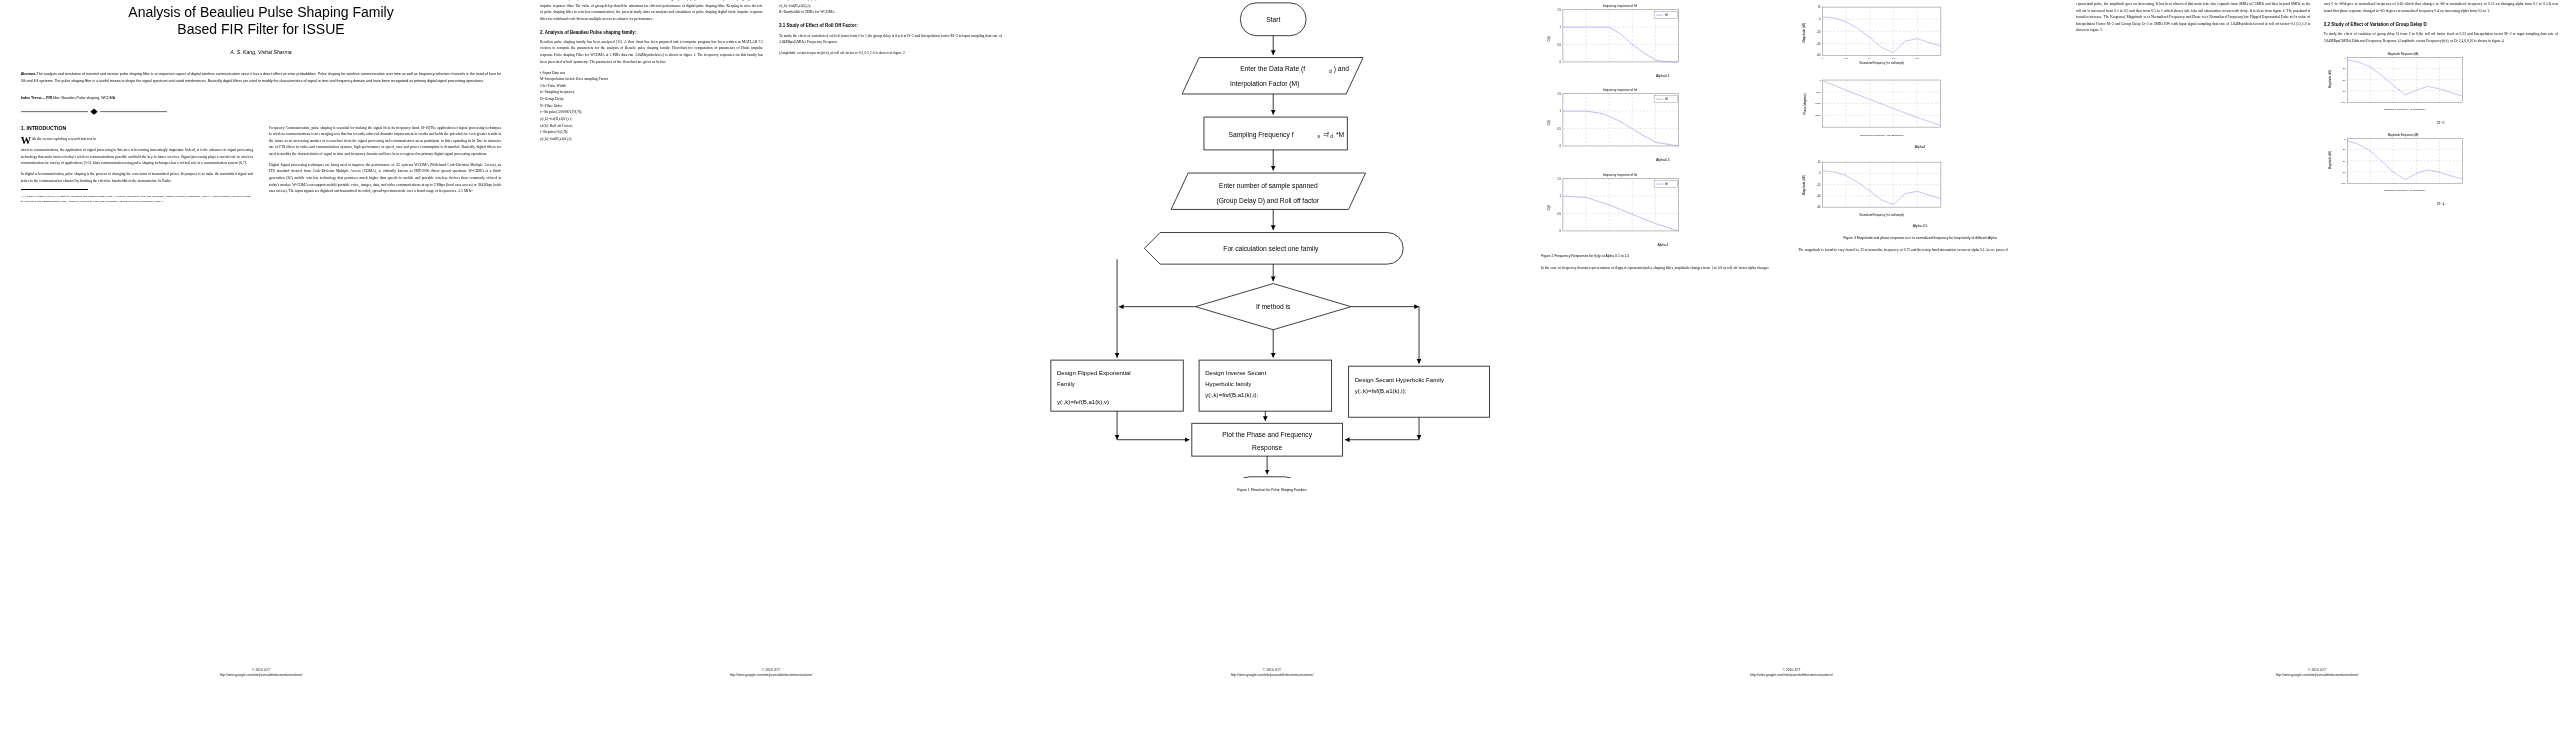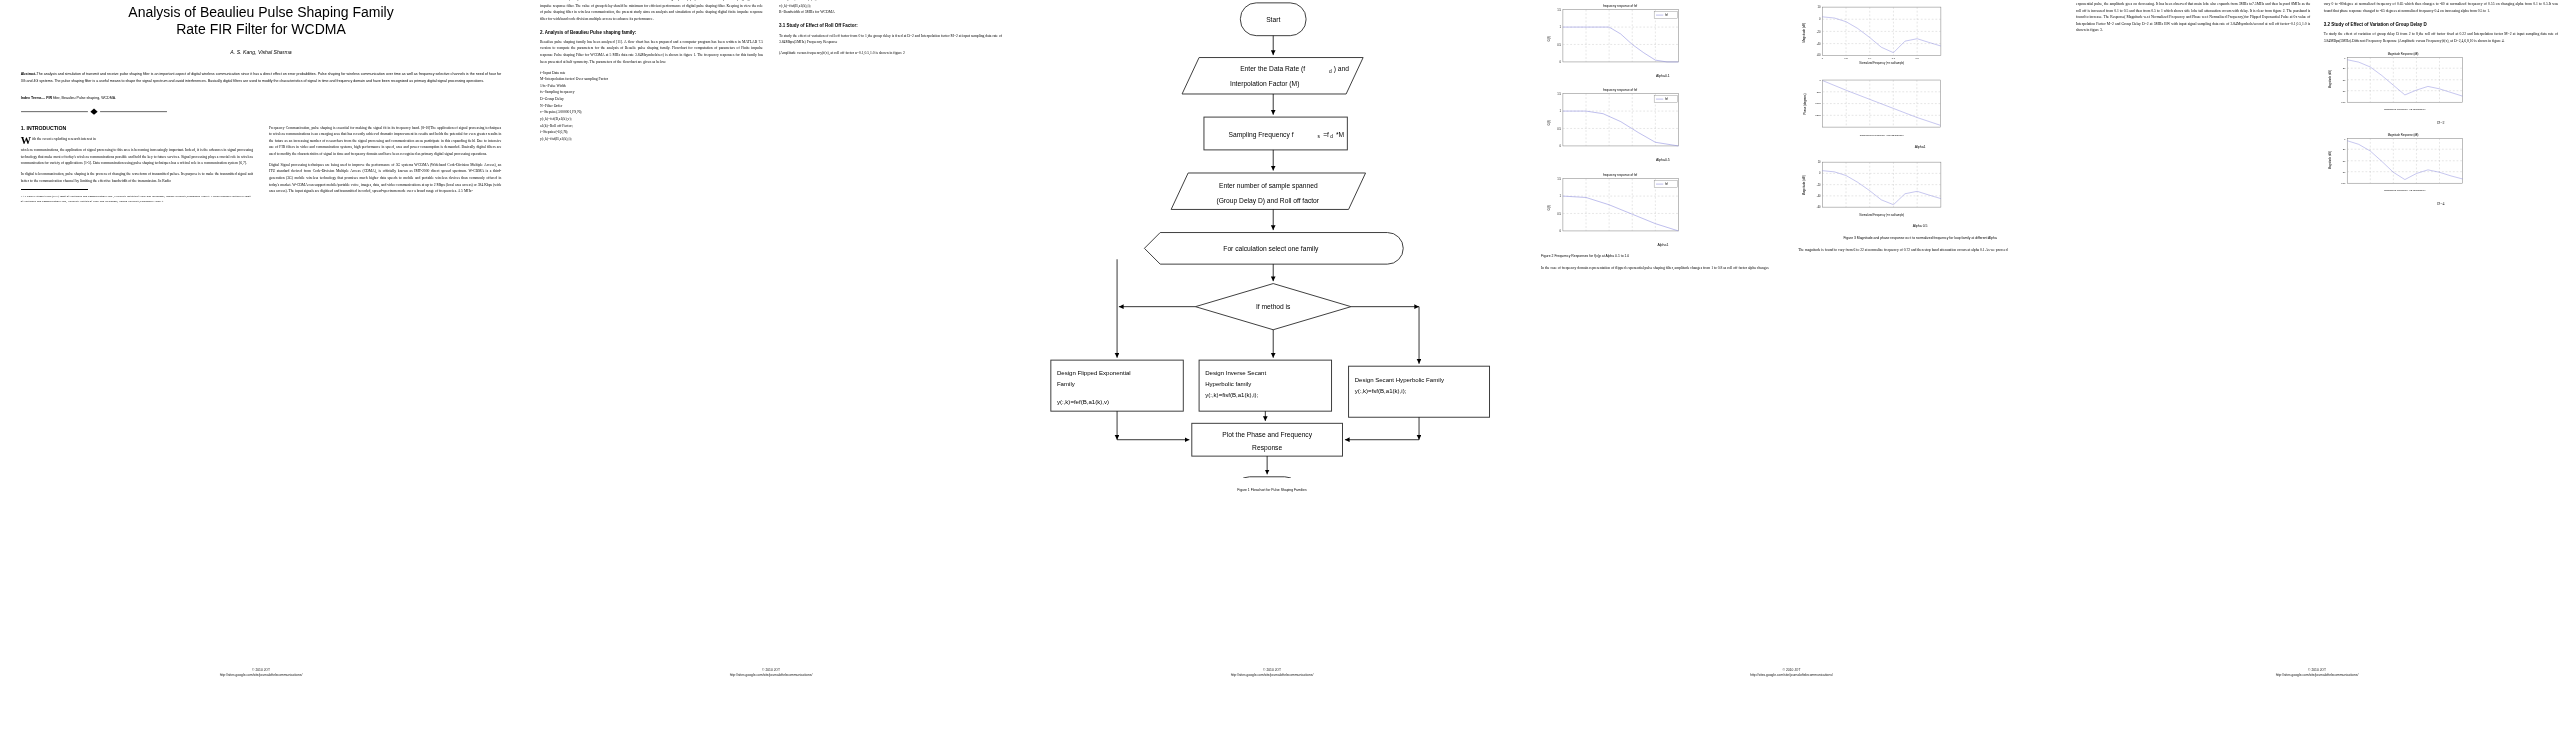--- a/index.html
+++ b/index.html
@@ -54,21 +54,21 @@
 <div class="strip">
 
   <div class="page p1">
     <div class="runrow">
       <span class="runhead">JOURNAL OF TELECOMMUNICATIONS, VOLUME 2, ISSUE 2, MAY 2010</span>
       <span class="folio">113</span>
     </div>
 
     <div class="title">
       <span>Analysis of Beaulieu Pulse Shaping Family</span><br>
-      <span>Rate FIR Filter for WCDMA</span>
+      <span>Based FIR Filter for ISSUE</span>
     </div>
 
     <div class="authors">A. S. Kang, Vishal Sharma</div>
 
     <div class="abstract">
       <b>Abstract-</b><span>The analysis and simulation of transmit and receive pulse shaping filter is an important aspect of digital wireless communication since it has a direct effect on error probabilities. Pulse shaping for wireless communication over time as well as frequency selective channels is the need of hour for 3G and 4G systems. The pulse shaping filter is a useful means to shape the signal spectrum and avoid interferences. Basically digital filters are used to modify the characteristics of signal in time and frequency domain and have been recognized as primary digital signal processing operations.</span>
     </div>
 
     <div class="idxterms">
       <b>Index Terms—</b>

